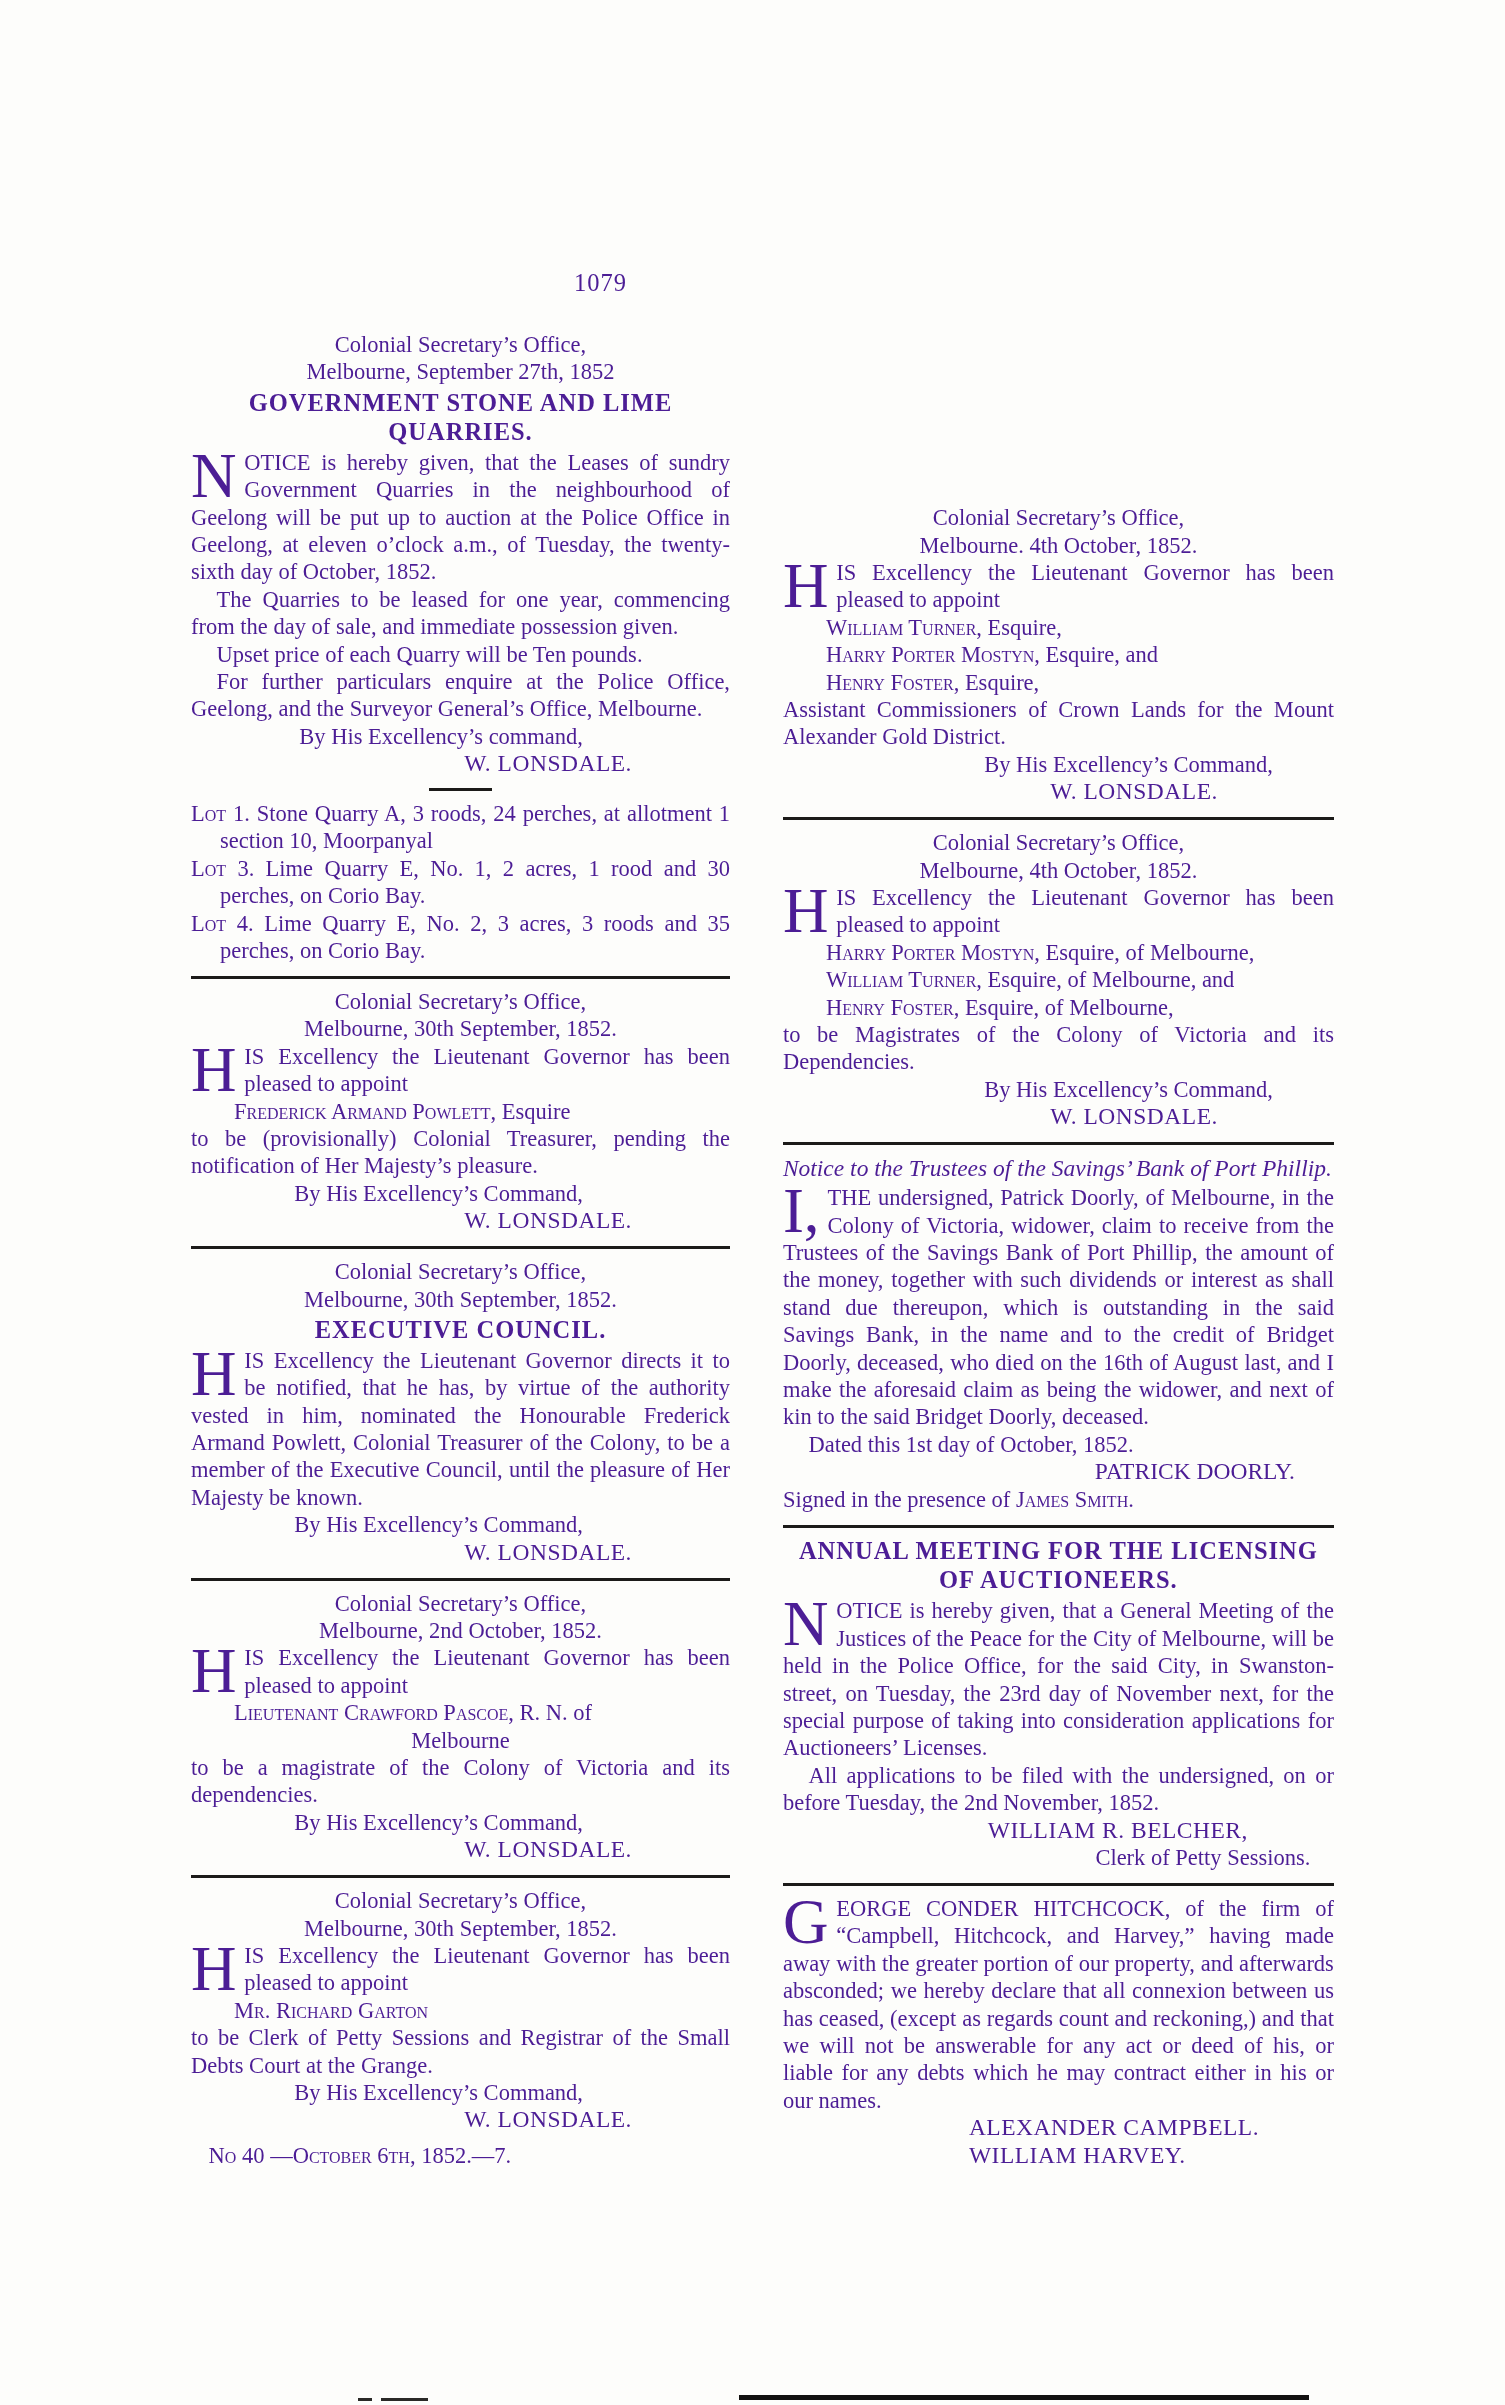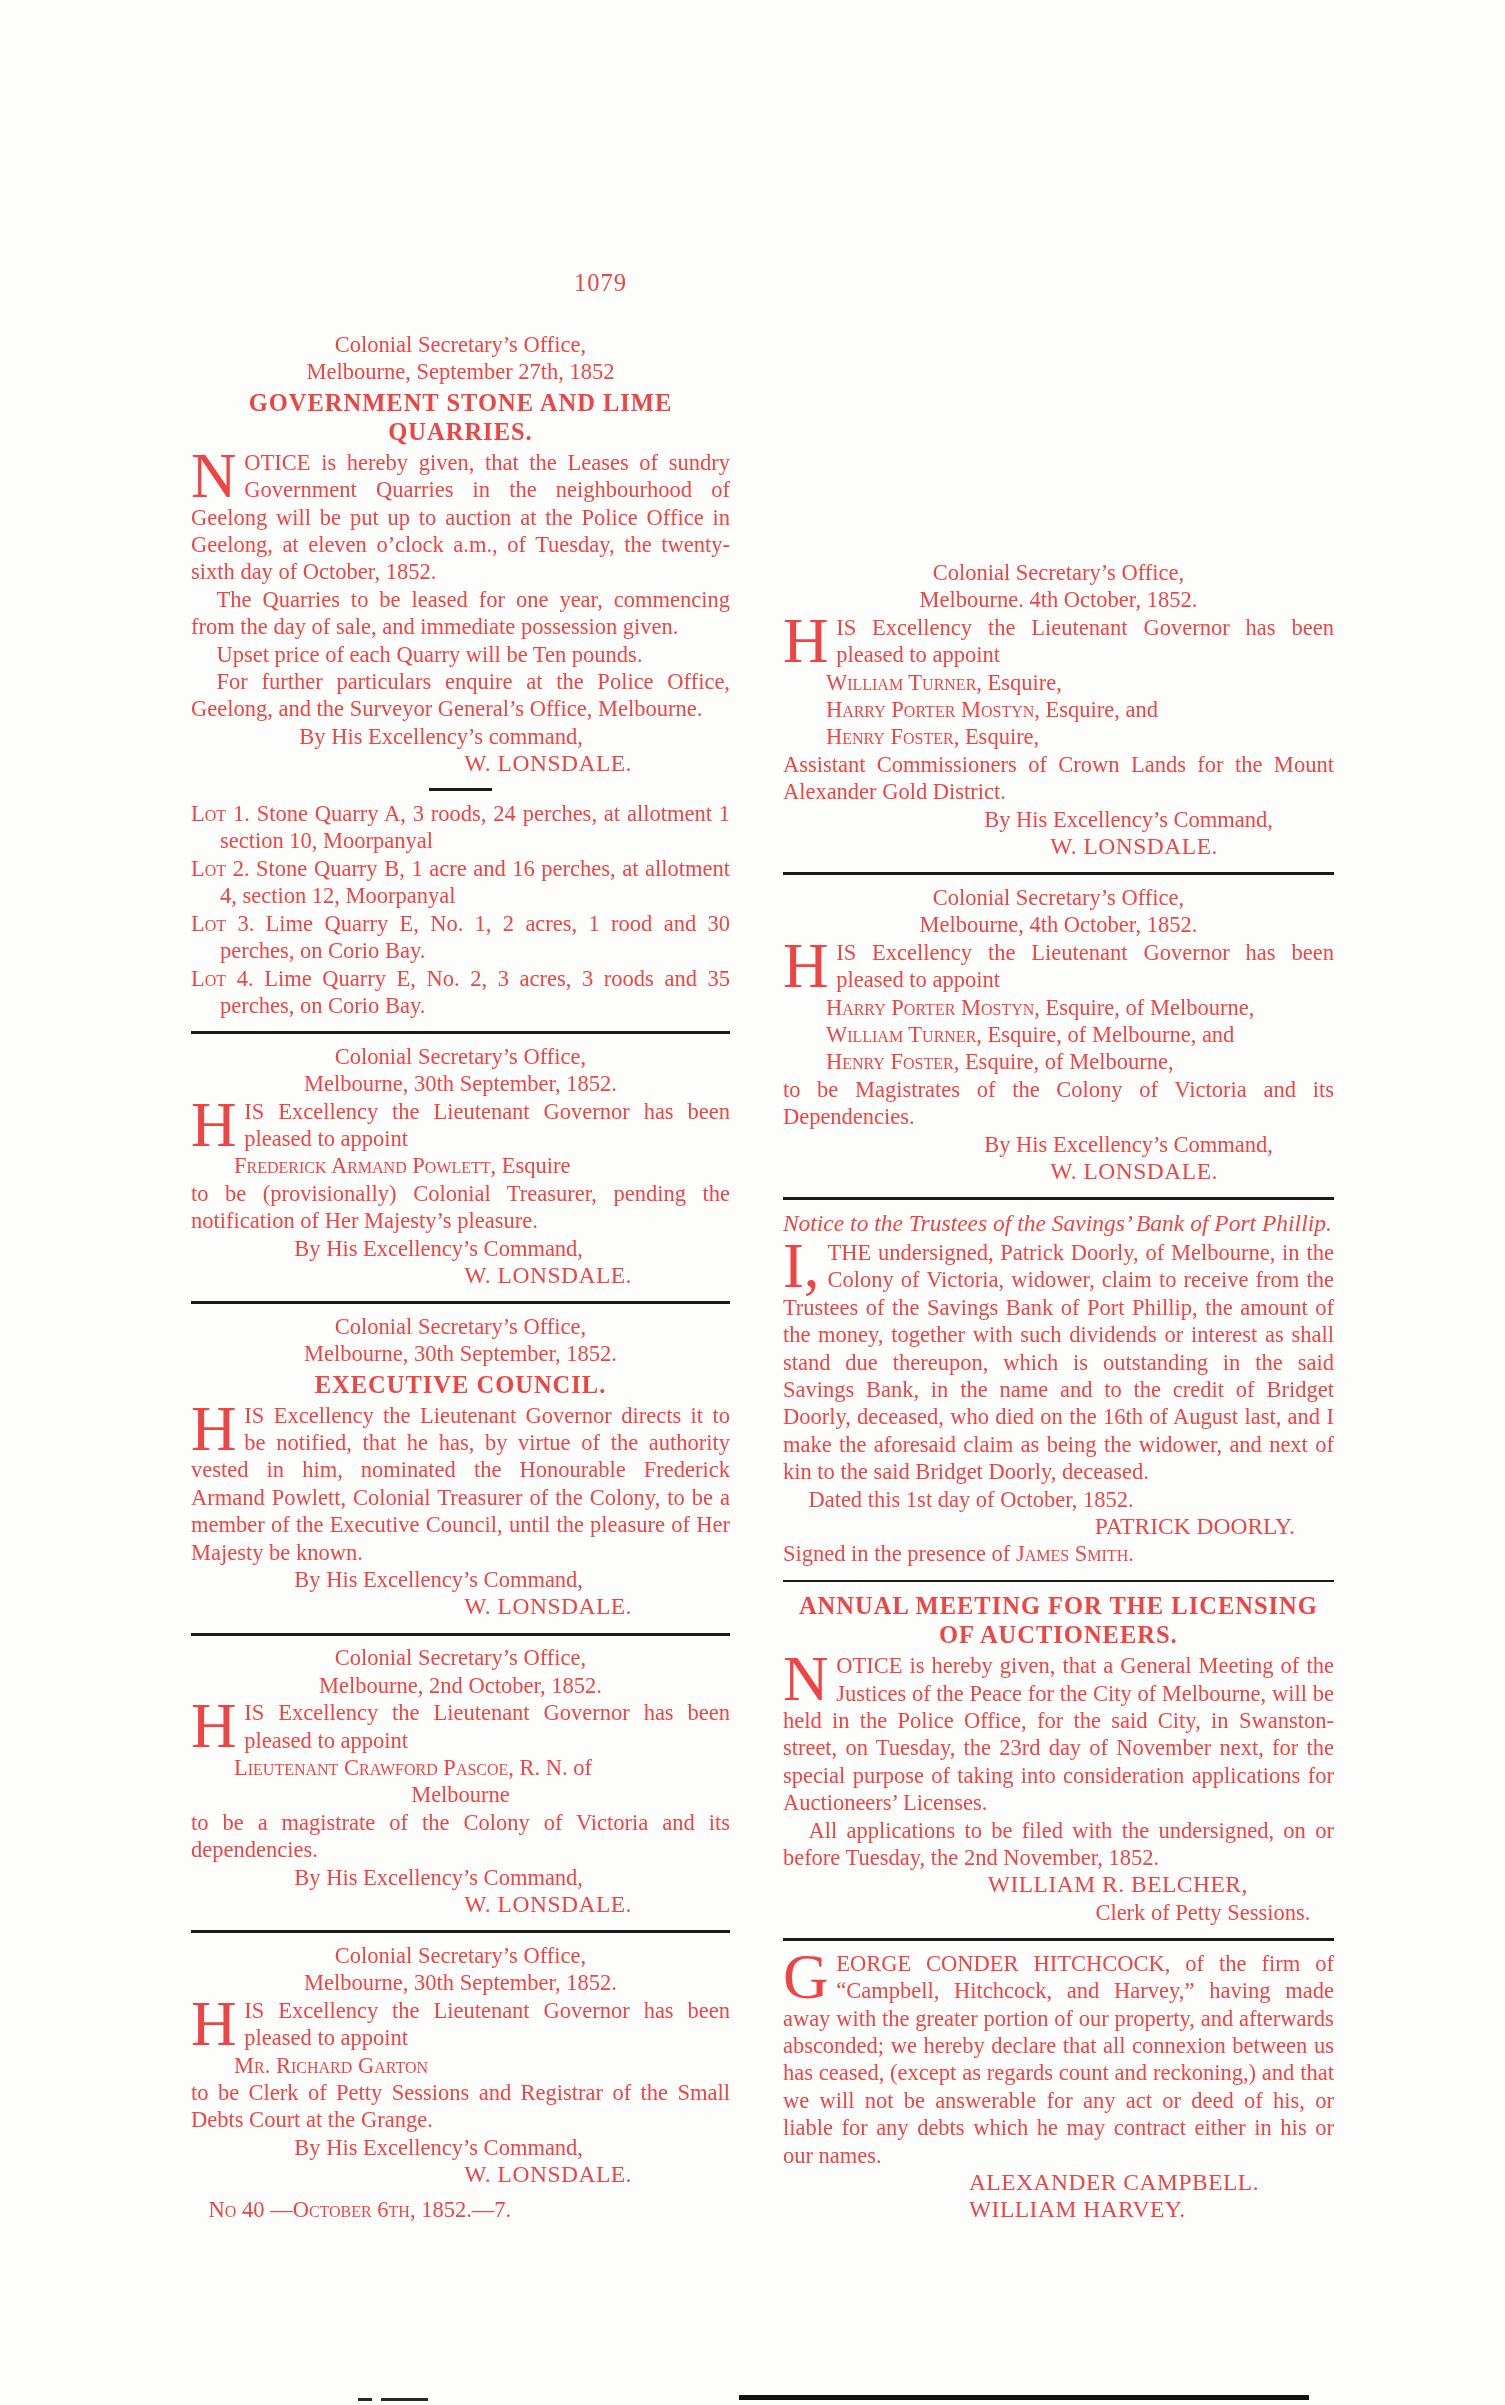--- a/index.html
+++ b/index.html
@@ -1,21 +1,21 @@
 <!DOCTYPE html>
 <html><head>
 <meta charset="utf-8">
 <style>
   html,body{margin:0;padding:0;background:#e8e8e4;}
   .page{
     position:relative;
     width:1506px;height:2405px;
     margin:0 auto;
     background:#fdfdfb;
-    color:#ef4444;
+    color:#4c1d95;
     font-family:"Liberation Serif","DejaVu Serif",serif;
     font-size:22.5px;line-height:27.4px;
     overflow:hidden;
   }
   .page-number{
     position:absolute;left:574px;top:269px;
     font-size:24.5px;letter-spacing:1px;
   }
   .content{position:absolute;left:191px;top:331px;display:flex;align-items:flex-end;}
   .col{text-align:justify;}
@@ -82,21 +82,20 @@
         <p class="par indent">Upset price of each Quarry will be Ten pounds.</p>
         <p class="par indent">For further particulars enquire at the Police Office, Geelong, and the Surveyor General’s Office, Melbourne.</p>
         <div class="command cmd-l">By His Excellency’s command,</div>
         <div class="signature sig-l">W. LONSDALE.</div>
       </section>
 
       <div class="rule-short"></div>
 
       <section class="notice">
         <div class="lot"><span class="sc">Lot 1.</span><span> Stone Quarry A, 3 roods, 24 perches, at allotment 1 section 10, Moorpanyal</span></div>
-        <div class="lot"><span class="sc">Lot 2.</span><span> Stone Quarry B, 1 acre and 16 perches, at allotment 4, section 12, Moorpanyal</span></div>
         <div class="lot"><span class="sc">Lot 3.</span><span> Lime Quarry E, No. 1, 2 acres, 1 rood and 30 perches, on Corio Bay.</span></div>
         <div class="lot"><span class="sc">Lot 4.</span><span> Lime Quarry E, No. 2, 3 acres, 3 roods and 35 perches, on Corio Bay.</span></div>
       </section>
 
       <div class="rule"></div>
 
       <section class="notice">
         <div class="office">Colonial Secretary’s Office,</div>
         <div class="dateline">Melbourne, 30th September, 1852.</div>
         <p class="par"><span class="dropcap">H</span><span>IS Excellency the Lieutenant Governor has been pleased to appoint</span></p>

